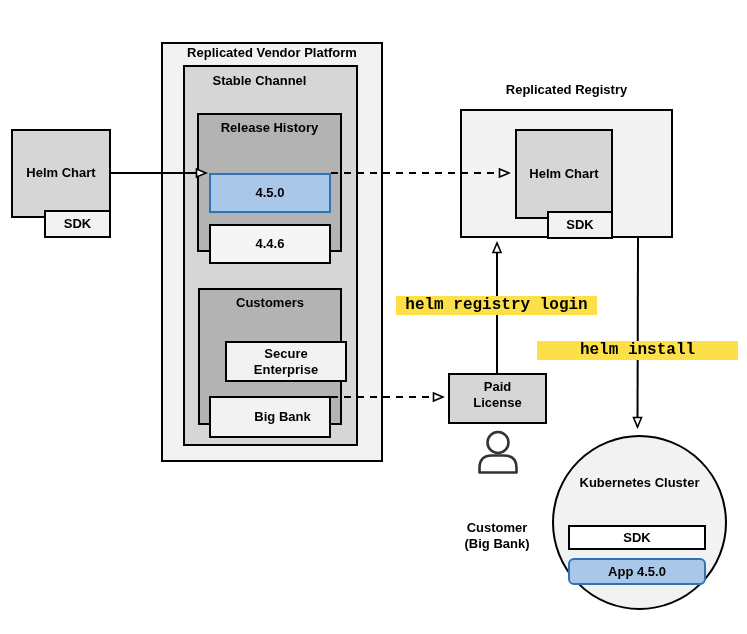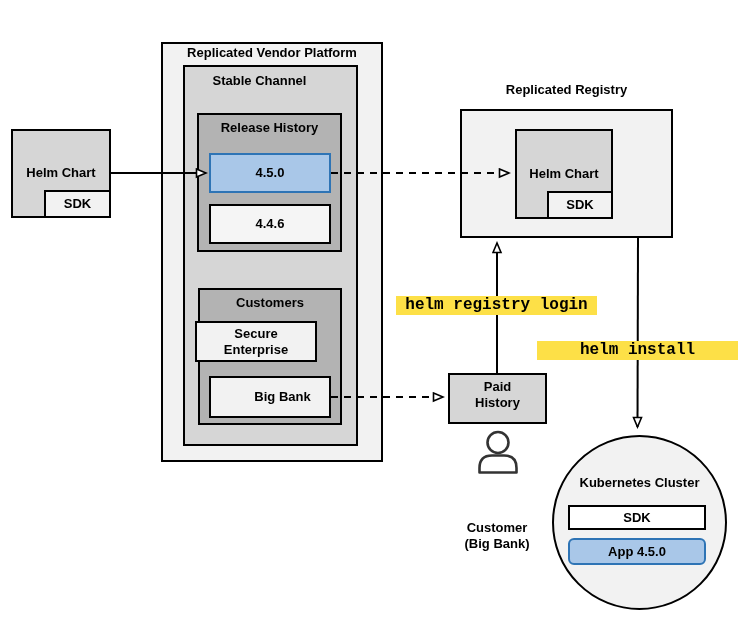--- a/index.html
+++ b/index.html
@@ -30,20 +30,21 @@
     font-size: 13px;
     line-height: 16px;
     color: #000000;
     text-align: center;
     z-index: 3;
   }
   .centered {
     display: flex;
     align-items: center;
     justify-content: center;
+    margin-top: 20px;
   }
   .mono {
     position: absolute;
     font-family: "Liberation Mono", monospace;
     font-weight: bold;
     font-size: 16px;
     line-height: 19px;
     color: #000000;
     text-align: center;
     background: #fde047;
@@ -77,39 +78,39 @@
   <div class="box fill-mid" style="left:183px; top:65px; width:175px; height:381px;"></div>
   <div class="label" style="left:183px; top:73px; width:153px;">Stable Channel</div>
 
   <div class="box fill-dark" style="left:197px; top:113px; width:145px; height:139px;"></div>
   <div class="label" style="left:197px; top:120px; width:145px;">Release History</div>
   <div class="box fill-blue label centered blue-text" style="left:209px; top:153px; width:122px; height:40px;">4.5.0</div>
   <div class="box fill-paper label centered" style="left:209px; top:204px; width:122px; height:40px;">4.4.6</div>
 
   <div class="box fill-dark" style="left:198px; top:288px; width:144px; height:137px;"></div>
   <div class="label" style="left:198px; top:295px; width:144px;">Customers</div>
-  <div class="box fill-light label centered" style="left:195px; top:321px; width:122px; height:41px;">
+  <div class="box fill-light label centered" style="left:225px; top:321px; width:122px; height:41px;">
     <span style="display:inline-block; width:92px;">Secure Enterprise</span>
   </div>
   <div class="box fill-light label centered" style="left:209px; top:376px; width:122px; height:42px;padding-left:25px;">Big Bank</div>
 
   <div class="box fill-mid" style="left:11px; top:129px; width:100px; height:89px;"></div>
   <div class="label" style="left:11px; top:165px; width:100px;">Helm Chart</div>
   <div class="box fill-light label centered" style="left:44px; top:190px; width:67px; height:28px; z-index:2;">SDK</div>
 
   <div class="label" style="left:460px; top:82px; width:213px;">Replicated Registry</div>
   <div class="box fill-light" style="left:460px; top:109px; width:213px; height:129px;"></div>
   <div class="box fill-mid" style="left:515px; top:129px; width:98px; height:90px;"></div>
   <div class="label" style="left:515px; top:166px; width:98px;">Helm Chart</div>
   <div class="box fill-light label centered" style="left:547px; top:191px; width:66px; height:28px; z-index:2;">SDK</div>
 
   <div class="box fill-mid" style="left:448px; top:373px; width:99px; height:51px;"></div>
   <div class="label" style="left:448px; top:379px; width:99px;">
     <div>Paid</div>
-    <div>History</div>
+    <div>License</div>
   </div>
 
   <div class="label" style="left:437px; top:484px; width:120px;margin-top:36px;">
     <div>Customer</div>
     <div>(Big Bank)</div>
   </div>
 
   <div class="circle" style="left:552px; top:435px; width:175px; height:175px;"></div>
   <div class="label" style="left:552px; top:475px; width:175px;">Kubernetes Cluster</div>
   <div class="box fill-white label centered" style="left:568px; top:505px; width:138px; height:25px;">SDK</div>

